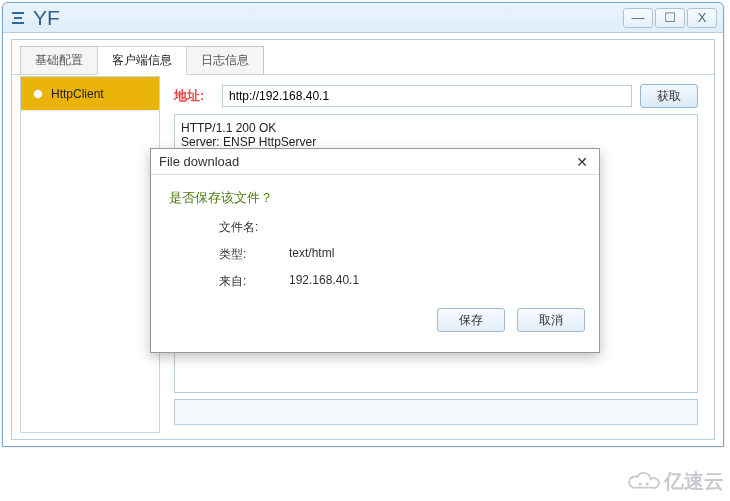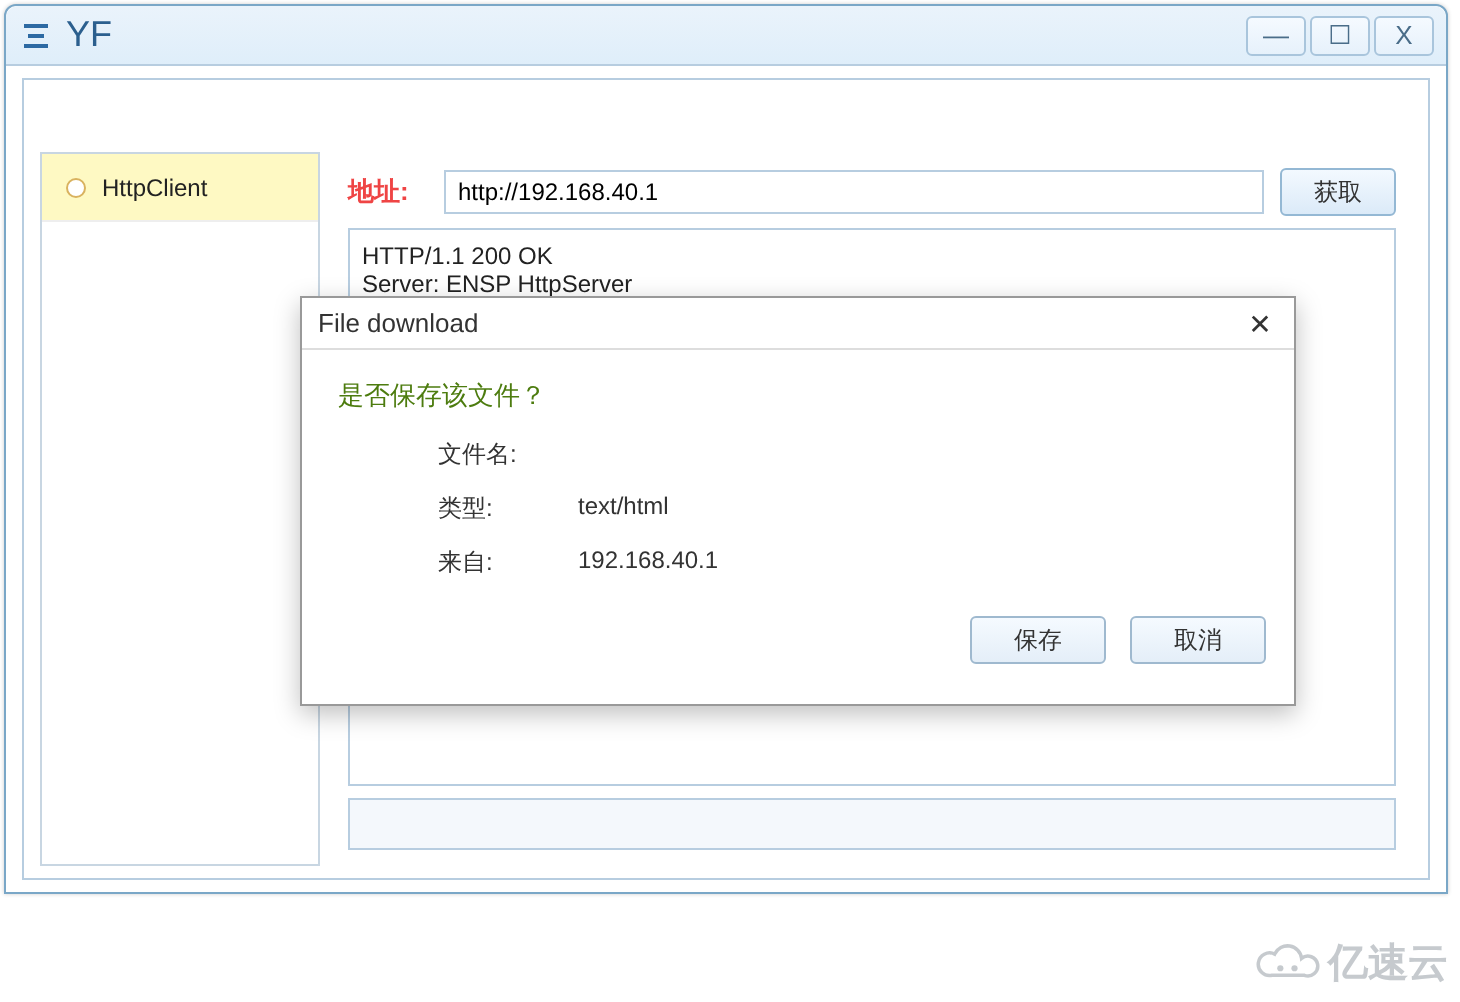--- a/index.html
+++ b/index.html
@@ -31,21 +31,21 @@
     align-items: center;
     padding: 0 6px;
   }
   .titlebar .logo {
     width: 18px; height: 18px;
     margin-right: 6px;
     color: #2d6aa3;
     font-weight: bold;
     display: flex; align-items: center; justify-content: center;
   }
-  .titlebar .title { color: #2b5f8e; font-size: 18px; font-weight: 500; }
+  .titlebar .title { color: #2b5f8e; font-size: 21px; font-weight: 500; }
   .win-ctrls { margin-left: auto; display: flex; gap: 2px; }
   .win-btn {
     width: 30px; height: 20px;
     border: 1px solid #a9c5dc;
     border-radius: 3px;
     background: linear-gradient(#f5faff,#e6f1fb);
     display: flex; align-items: center; justify-content: center;
     color: #4a6d89;
     font-size: 13px;
     cursor: pointer;
@@ -94,21 +94,21 @@
   .side-item {
     display: flex; align-items: center;
     height: 34px;
     padding-left: 12px;
     font-size: 12px;
     color: #333;
     border-bottom: 1px solid #eee;
     cursor: pointer;
   }
   .side-item.selected {
-    background: #fef9c3;
+    background: #eab308;
     color: #222;
   }
   .dot {
     width: 10px; height: 10px; border-radius: 50%;
     margin-right: 8px;
   }
   .dot.grey { background: #d6dde3; }
   .dot.white { background: #fff; border: 1px solid #d9b25f; }
   .main {
     flex: 1;
@@ -148,21 +148,21 @@
   .status {
     height: 26px;
     border: 1px solid #b7cde0;
     margin-top: 6px;
     background: #f4f8fc;
   }
   
   .dialog {
     position: absolute;
     left: 150px; top: 148px;
-    width: 498px; height: 205px;
+    width: 450px; height: 205px;
     border: 1px solid #999;
     background: #fff;
     box-shadow: 0 4px 12px rgba(0,0,0,.25);
     z-index: 10;
   }
   .dlg-title {
     height: 26px;
     display: flex; align-items: center;
     padding: 0 8px;
     font-size: 13px;
@@ -211,20 +211,25 @@
     </div>
     <div class="title">YF</div>
     <div class="win-ctrls">
       <div class="win-btn">—</div>
       <div class="win-btn">☐</div>
       <div class="win-btn">X</div>
     </div>
   </div>
 
   <div class="client">
+    <div class="tabs">
+      <div class="tab">基础配置</div>
+      <div class="tab active">客户端信息</div>
+      <div class="tab">日志信息</div>
+    </div>
 
     <div class="tabbody">
       <div class="sidebar">
         <div class="side-item selected">
           <span class="dot white"></span>
           <span>HttpClient</span>
         </div>
       </div>
 
       <div class="main">

